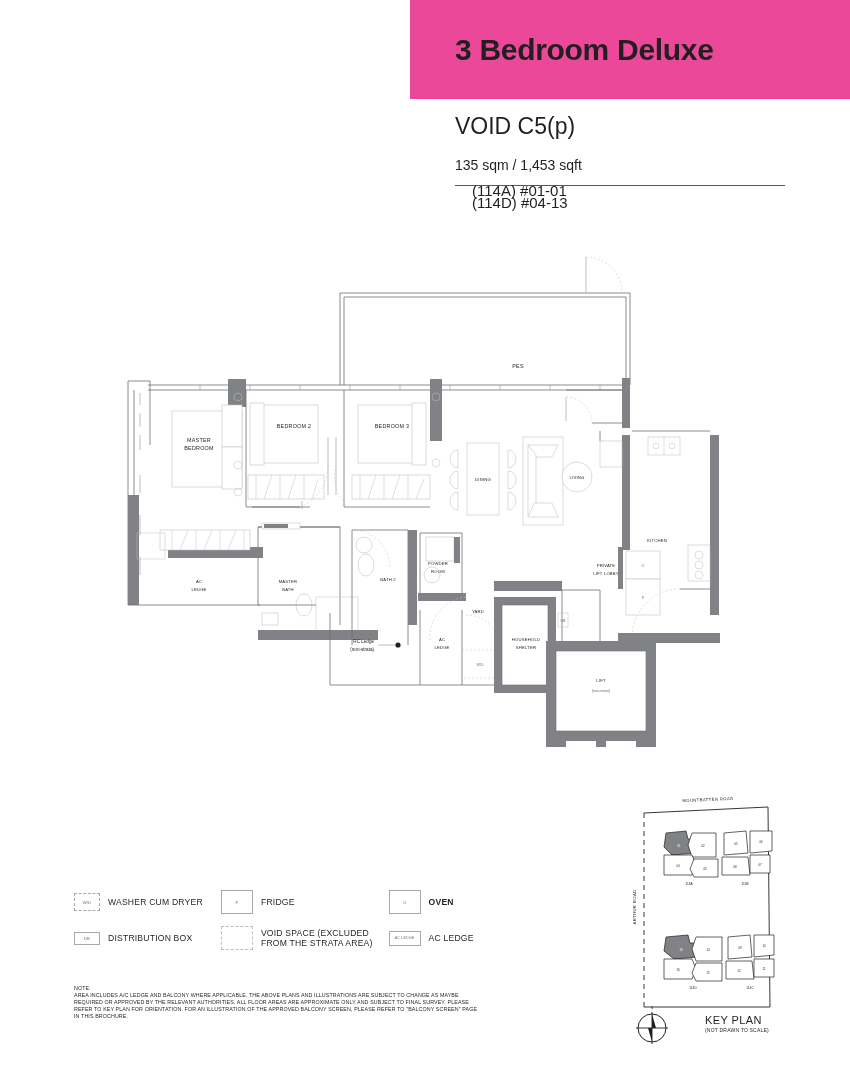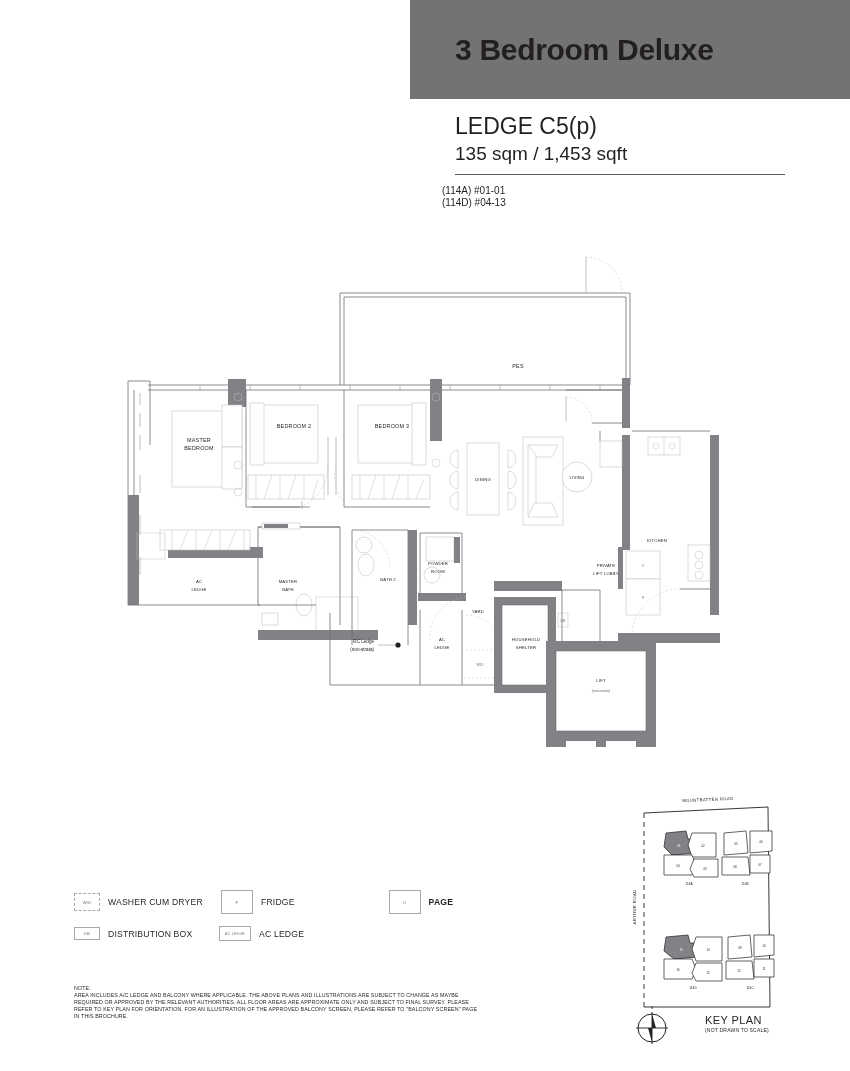--- a/index.html
+++ b/index.html
@@ -16,21 +16,21 @@
     overflow: hidden;
   }
 
   
   #header-band {
     position: absolute;
     left: 410px;
     top: 0;
     width: 440px;
     height: 99px;
-    background: #737373;
+    background: #ec4899;
     display: flex;
     align-items: center;
   }
   #header-title {
     margin-left: 45px;
     font-size: 30px;
     font-weight: bold;
     letter-spacing: -0.3px;
     color: #231f20;
   }
@@ -39,35 +39,35 @@
     left: 455px;
     top: 112px;
     width: 330px;
   }
   #type-name {
     font-size: 23px;
     line-height: 28px;
     color: #231f20;
   }
   #type-area {
-    font-size: 19px;
+    font-size: 14px;
     line-height: 20px;
-    margin-top: 4px;
+    margin-top: 15px;
     color: #231f20;
   }
   #type-rule {
     border-bottom: 1px solid #58595b;
     margin-top: 10px;
     width: 330px;
   }
   #unit-list {
     position: absolute;
-    left: 442px;
+    left: 472px;
     top: 185px;
-    font-size: 10px;
+    font-size: 15px;
     line-height: 12px;
     color: #231f20;
   }
 
   
   #floorplan {
     position: absolute;
     left: 0;
     top: 245px;
     width: 850px;
@@ -156,21 +156,21 @@
   #kp-sub { font-size: 5px; letter-spacing: 0.2px; color: #231f20; margin-top: 1px; }
 </style>
 </head>
 <body>
 
 <div id="header-band">
   <div id="header-title">3 Bedroom Deluxe</div>
 </div>
 
 <div id="type-block">
-  <div id="type-name">LEDGE C5(p)</div>
+  <div id="type-name">VOID C5(p)</div>
   <div id="type-area">135 sqm / 1,453 sqft</div>
   <div id="type-rule"></div>
 </div>
 
 <div id="unit-list">
   <div>(114A) #01-01</div>
   <div>(114D) #04-13</div>
 </div>
 
 <svg id="floorplan" viewBox="0 0 850 505">
@@ -423,28 +423,35 @@
     <div class="legend-cell lc-1">
       <div class="legend-box box-wd">W/D</div>
       <div class="legend-label">WASHER CUM DRYER</div>
     </div>
     <div class="legend-cell lc-2">
       <div class="legend-box box-f">F</div>
       <div class="legend-label">FRIDGE</div>
     </div>
     <div class="legend-cell lc-3">
       <div class="legend-box box-o">O</div>
-      <div class="legend-label bold">PAGE</div>
+      <div class="legend-label bold">OVEN</div>
     </div>
   </div>
 
   <div class="legend-row">
     <div class="legend-cell lc-1">
       <div class="legend-box box-db">DB</div>
       <div class="legend-label">DISTRIBUTION BOX</div>
+    </div>
+    <div class="legend-cell lc-2">
+      <div class="legend-box box-void"></div>
+      <div class="legend-label">
+        <div>VOID SPACE (EXCLUDED</div>
+        <div>FROM THE STRATA AREA)</div>
+      </div>
     </div>
     <div class="legend-cell lc-3">
       <div class="legend-box box-ac">AC LEDGE</div>
       <div class="legend-label">AC LEDGE</div>
     </div>
   </div>
 </div>
 
 <div id="note">
   <div id="note-title">NOTE:</div>

